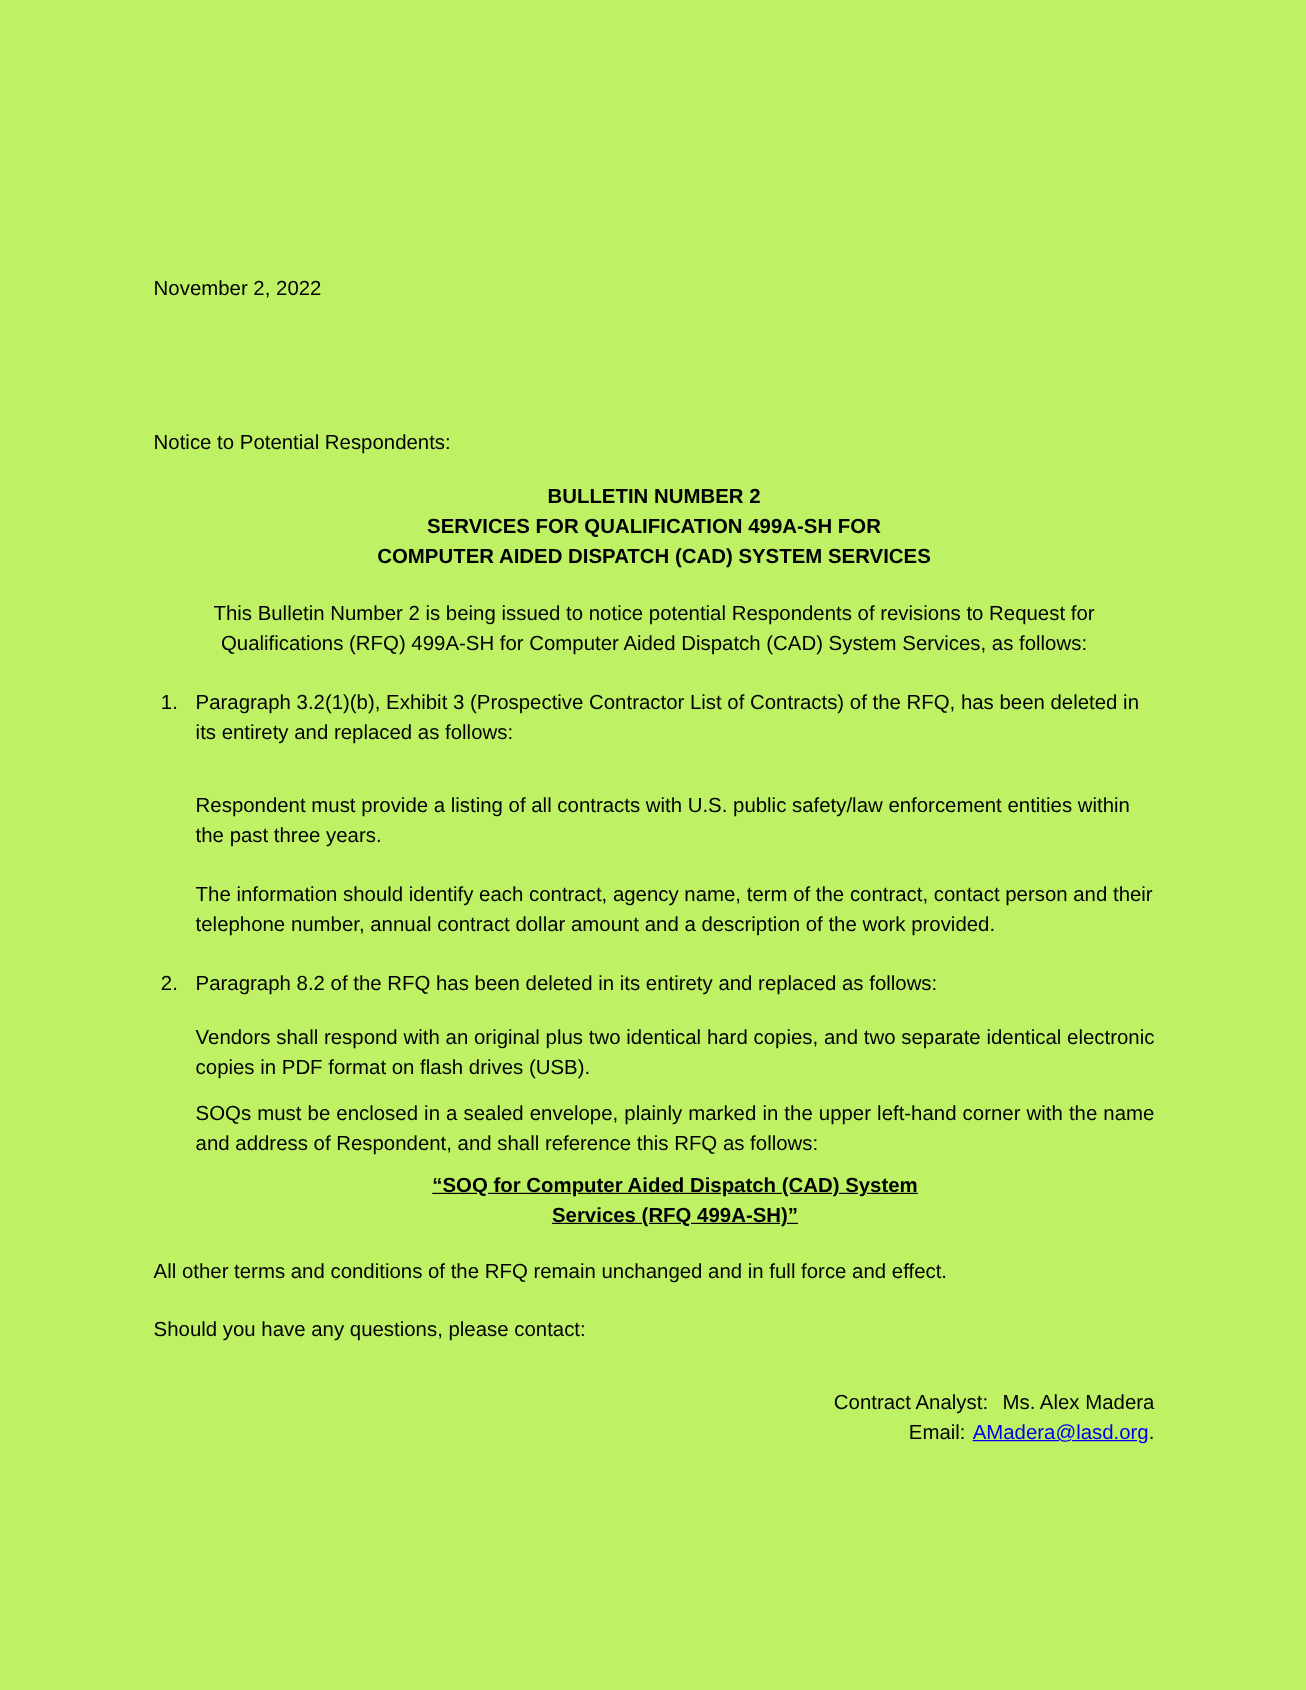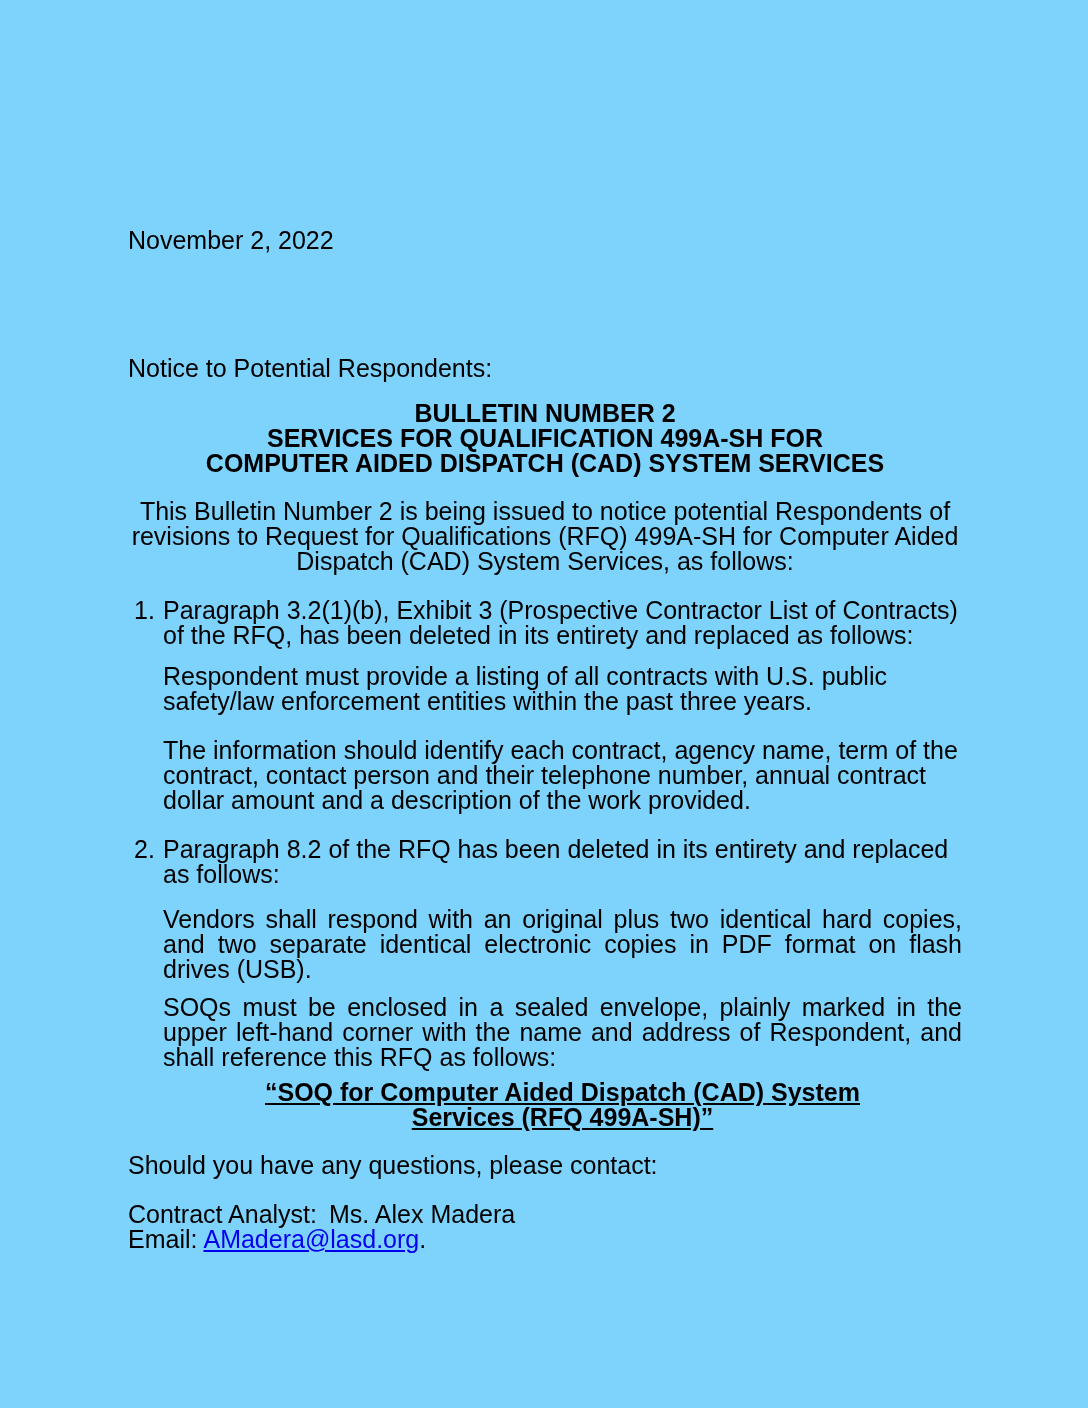--- a/index.html
+++ b/index.html
@@ -1,23 +1,23 @@
 <!DOCTYPE html>
 <html><head>
 <meta charset="utf-8">
 <style>
   html, body { margin: 0; padding: 0; background: #ffffff; }
   .page {
     position: relative;
     width: 1088px;
     height: 1408px;
-    background: #7dd3fc;
+    background: #bef264;
     color: #000000;
     font-family: "Liberation Sans", sans-serif;
-    font-size: 25px;
+    font-size: 17px;
     line-height: 25px;
     overflow: hidden;
   }
   .content {
     position: absolute;
     left: 128px;
     top: 0;
     width: 834px;
     padding-top: 228px;
     box-sizing: content-box;
@@ -25,29 +25,29 @@
   .block { margin: 0; }
   .date-line { margin-top: 0; }
   .salutation { margin-top: 103px; }
   .title-block { margin-top: 20px; text-align: center; font-weight: bold; }
   .intro { margin-top: 23px; text-align: center; }
   .list-item { position: relative; padding-left: 35px; }
   .li-1 { margin-top: 24px; }
   .li-2 { margin-top: 24px; }
   .list-num { position: absolute; left: 6px; top: 0; }
   .sub-para { margin-left: 35px; }
-  .p-a { margin-top: 16px; }
+  .p-a { margin-top: 36px; }
   .p-b { margin-top: 24px; }
   .p-c { margin-top: 20px; }
   .p-d { margin-top: 13px; }
   .justified { text-align: justify; }
   .quote-block { margin-top: 10px; margin-left: 35px; text-align: center; font-weight: bold; text-decoration: underline; }
   .closing { margin-top: 22px; }
   .questions { margin-top: 23px; }
-  .contact-block { margin-top: 24px; text-align: left; }
+  .contact-block { margin-top: 36px; text-align: right; }
   .contact-label { margin-right: 12px; }
   .email-label { margin-right: 6px; }
   .email-link {
     color: #0000ee;
     text-decoration: underline;
     cursor: pointer;
   }
 </style>
 </head>
 <body>
@@ -83,20 +83,21 @@
 
     <div class="block sub-para p-c justified">Vendors shall respond with an original plus two identical hard copies, and two separate identical electronic copies in PDF format on flash drives (USB).</div>
 
     <div class="block sub-para p-d justified">SOQs must be enclosed in a sealed envelope, plainly marked in the upper left-hand corner with the name and address of Respondent, and shall reference this RFQ as follows:</div>
 
     <div class="block quote-block">
       <div>“SOQ for Computer Aided Dispatch (CAD) System</div>
       <div>Services (RFQ 499A-SH)”</div>
     </div>
 
+    <div class="block closing">All other terms and conditions of the RFQ remain unchanged and in full force and effect.</div>
 
     <div class="block questions">Should you have any questions, please contact:</div>
 
     <div class="block contact-block">
       <div>
         <span class="contact-label">Contract Analyst:</span><span>Ms. Alex Madera</span>
       </div>
       <div>
         <span class="email-label">Email:</span><a class="email-link">AMadera@lasd.org</a><span>.</span>
       </div>

